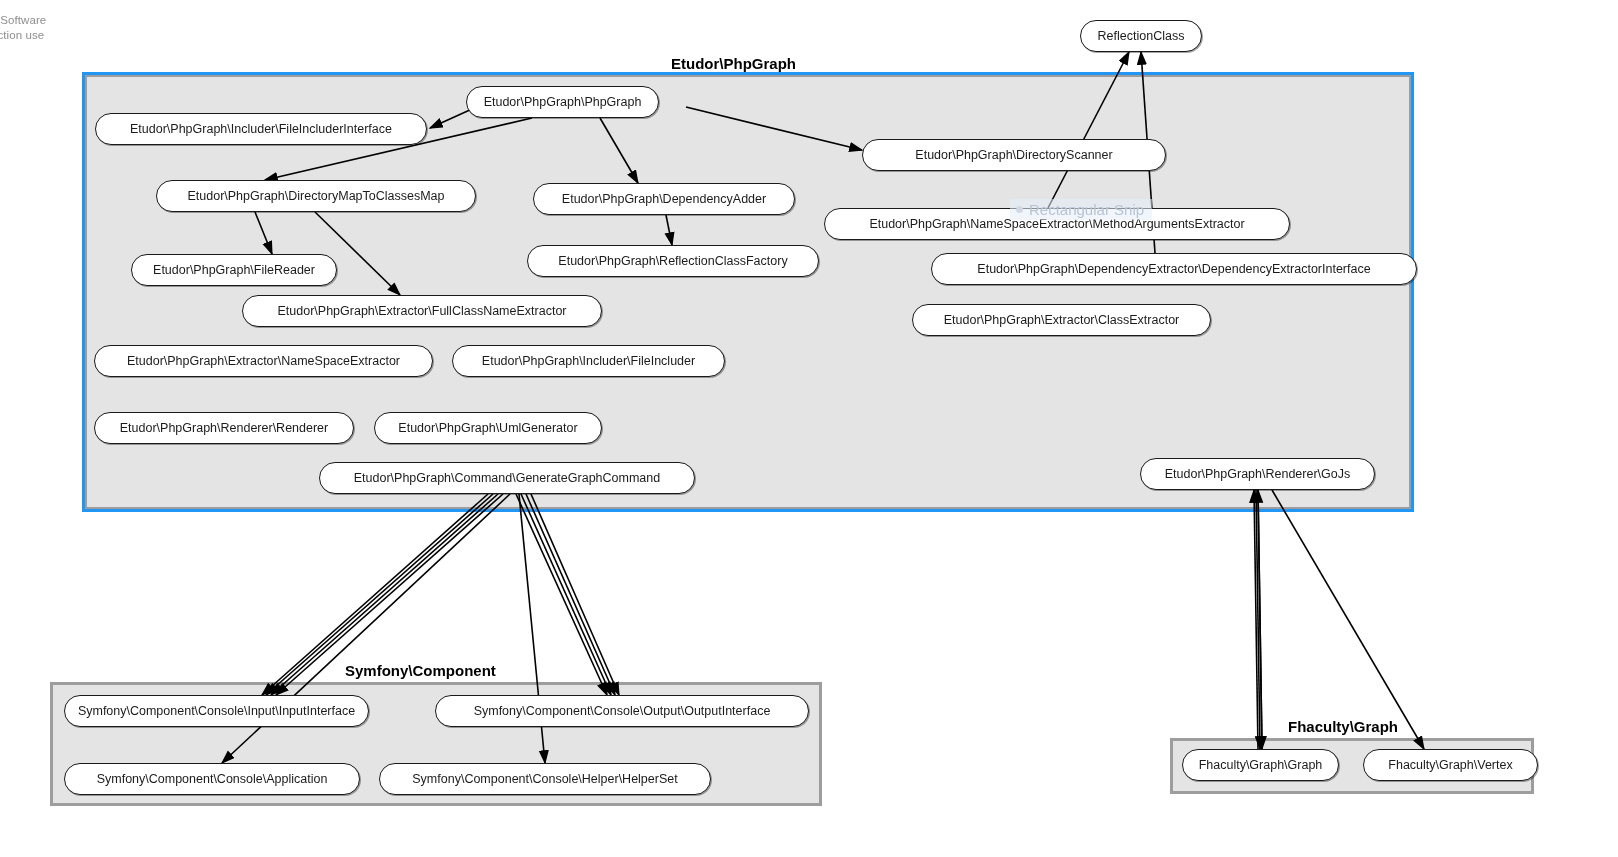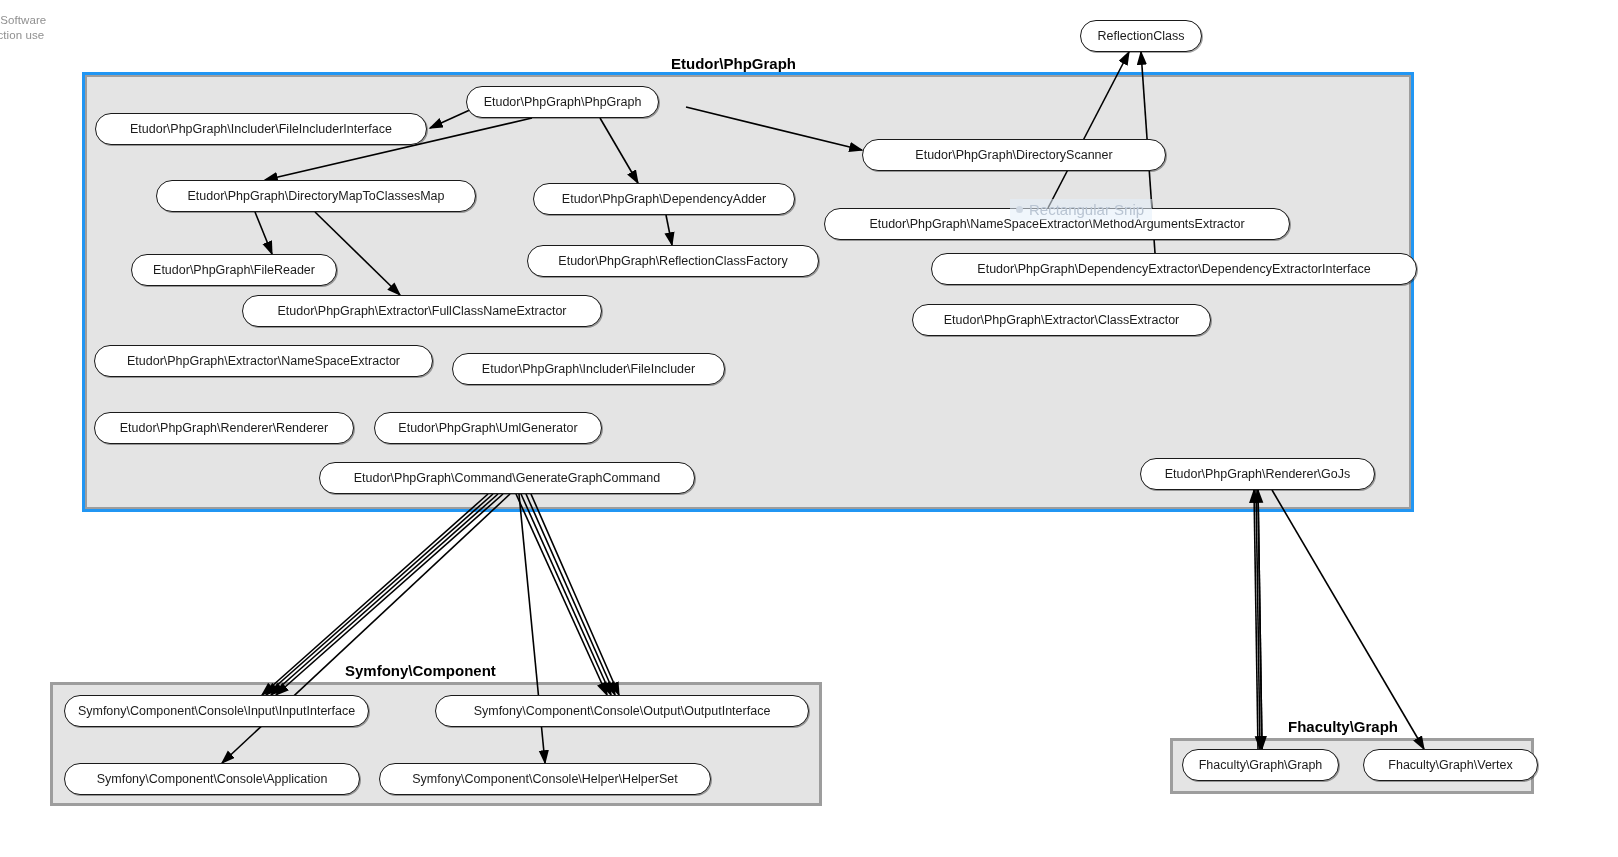--- a/index.html
+++ b/index.html
@@ -177,21 +177,21 @@
       </div>
       <div class="node" style="left: 242px; top: 295px; width: 360px; height: 32px;">
         <span>Etudor\PhpGraph\Extractor\FullClassNameExtractor</span>
       </div>
       <div class="node" style="left: 912px; top: 304px; width: 299px; height: 32px;">
         <span>Etudor\PhpGraph\Extractor\ClassExtractor</span>
       </div>
       <div class="node" style="left: 94px; top: 345px; width: 339px; height: 32px;">
         <span>Etudor\PhpGraph\Extractor\NameSpaceExtractor</span>
       </div>
-      <div class="node" style="left: 452px; top: 345px; width: 273px; height: 32px; margin-top: 8px;">
+      <div class="node" style="left: 452px; top: 345px; width: 273px; height: 32px;">
         <span>Etudor\PhpGraph\Includer\FileIncluder</span>
       </div>
       <div class="node" style="left: 94px; top: 412px; width: 260px; height: 32px;">
         <span>Etudor\PhpGraph\Renderer\Renderer</span>
       </div>
       <div class="node" style="left: 374px; top: 412px; width: 228px; height: 32px;">
         <span>Etudor\PhpGraph\UmlGenerator</span>
       </div>
       <div class="node" style="left: 319px; top: 462px; width: 376px; height: 32px;">
         <span>Etudor\PhpGraph\Command\GenerateGraphCommand</span>

